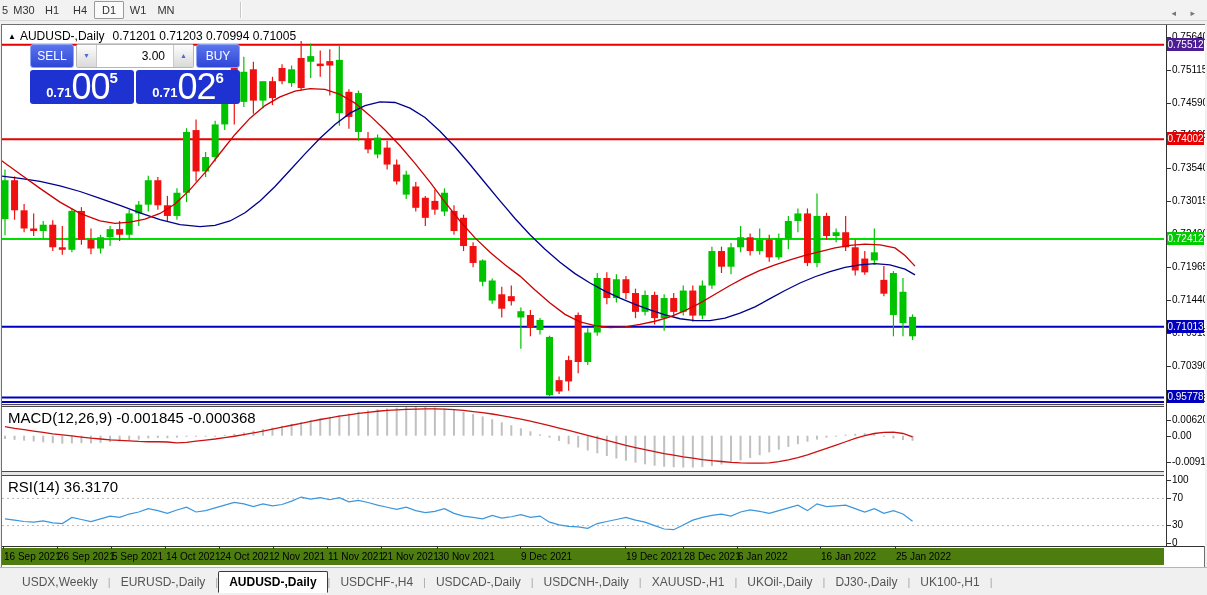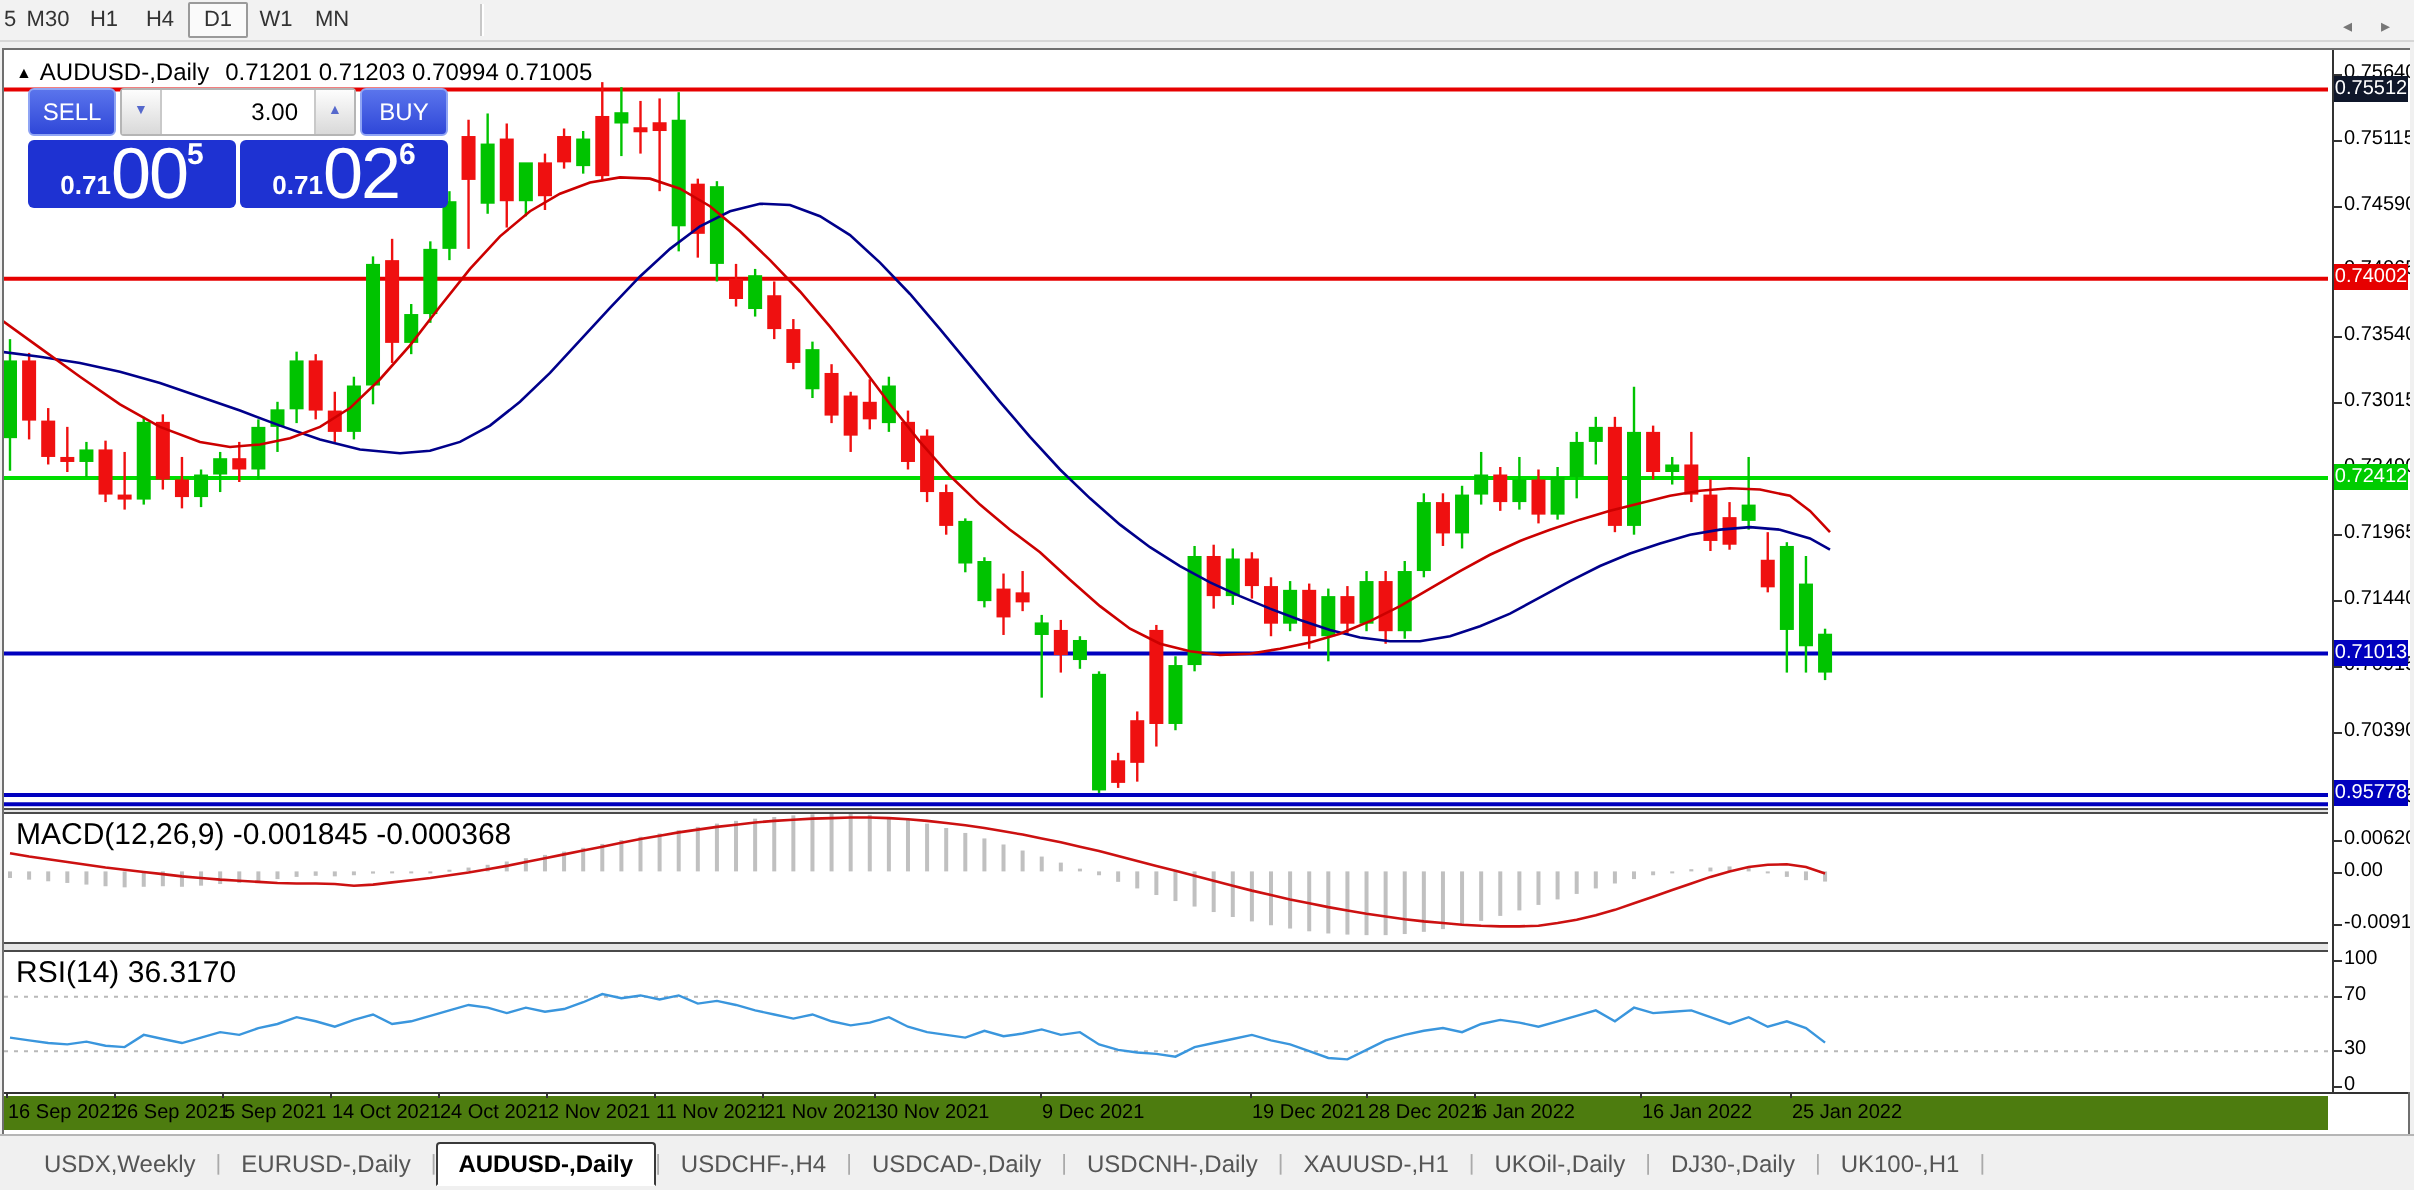--- a/index.html
+++ b/index.html
@@ -26,21 +26,21 @@
   .ticklabel{position:absolute;left:5px;font-size:10px;color:#000;white-space:nowrap;}
   .tickdash{position:absolute;left:0;width:4px;height:1px;background:#333;}
   .badge{position:absolute;left:0;width:37px;height:13px;line-height:13px;font-size:10px;color:#fff;text-align:center;white-space:nowrap;}
   
   .indlabel{position:absolute;left:6px;font-size:15px;color:#000;white-space:nowrap;}
   
   #dates{position:absolute;left:0;top:523px;width:1162px;height:17px;background:#4d7c0f;}
   .datelabel{position:absolute;top:3px;font-size:10px;color:#000;white-space:nowrap;}
   .dtick{position:absolute;top:-2px;width:1px;height:3px;background:#333;}
   
-  #tradepanel{position:absolute;left:12px;top:19px;width:210px;height:68px;}
+  #tradepanel{position:absolute;left:28px;top:19px;width:210px;height:68px;}
   #tp-row1{display:flex;height:24px;}
   .tpbtn{width:44px;height:24px;background:linear-gradient(#5a74ec,#2f47d8);border:1px solid #8fa4f4;border-radius:3px;color:#fff;font-size:12px;text-align:center;line-height:22px;box-sizing:border-box;}
   #tp-spin{flex:1;display:flex;height:24px;margin:0 2px;border:1px solid #b5b5b5;border-radius:2px;background:#e3e3e3;box-sizing:border-box;}
   .spinbtn{width:19px;background:linear-gradient(#fdfdfd,#d9d9d9);text-align:center;color:#5568cc;font-size:7px;line-height:22px;}
   #lot{flex:1;background:#fff;font-size:12px;color:#000;text-align:right;line-height:22px;padding-right:8px;border-left:1px solid #c9c9c9;border-right:1px solid #c9c9c9;}
   #tp-row2{display:flex;height:34px;margin-top:2px;}
   .bigprice{flex:1;background:#1e32d2;border-radius:3px;color:#fff;display:flex;align-items:flex-end;justify-content:center;padding-bottom:2px;}
   .bigprice:first-child{margin-right:2px;}
   .bp-small{font-size:13px;font-weight:bold;line-height:18px;}
   .bp-big{font-size:36px;line-height:30px;letter-spacing:-1px;}
@@ -633,21 +633,21 @@
         <div class="tickdash" style="top: 437.3px;"></div>
         <div class="ticklabel" style="top: 431.3px;">-0.009197</div>
         <div class="tickdash" style="top: 455px;"></div>
         <div class="ticklabel" style="top: 449px; text-align: right;">100</div>
         <div class="tickdash" style="top: 472.6px;"></div>
         <div class="ticklabel" style="top: 466.6px;">70</div>
         <div class="tickdash" style="top: 499.9px;"></div>
         <div class="ticklabel" style="top: 493.9px;">30</div>
         <div class="tickdash" style="top: 518px;"></div>
         <div class="ticklabel" style="top: 512px;">0</div>
-        <div class="badge" style="top: 12.7px; background: #0f172a;">0.75512</div>
+        <div class="badge" style="top: 12.7px; background: #4c1d95;">0.75512</div>
         <div class="badge" style="top: 107.3px; background: rgb(230, 0, 0);">0.74002</div>
         <div class="badge" style="top: 207px; background: rgb(0, 204, 0);">0.72412</div>
         <div class="badge" style="top: 294.7px; background: rgb(0, 0, 190);">0.71013</div>
         <div class="badge" style="top: 365.4px; background: rgb(0, 0, 190);">0.95778</div>
       </div>
     <div id="dates">
         <div class="dtick" style="left: 1px;"></div>
         <div class="datelabel" style="left: 2px;">16 Sep 2021</div>
         <div class="dtick" style="left: 55px;"></div>
         <div class="datelabel" style="left: 56px;">26 Sep 2021</div>

